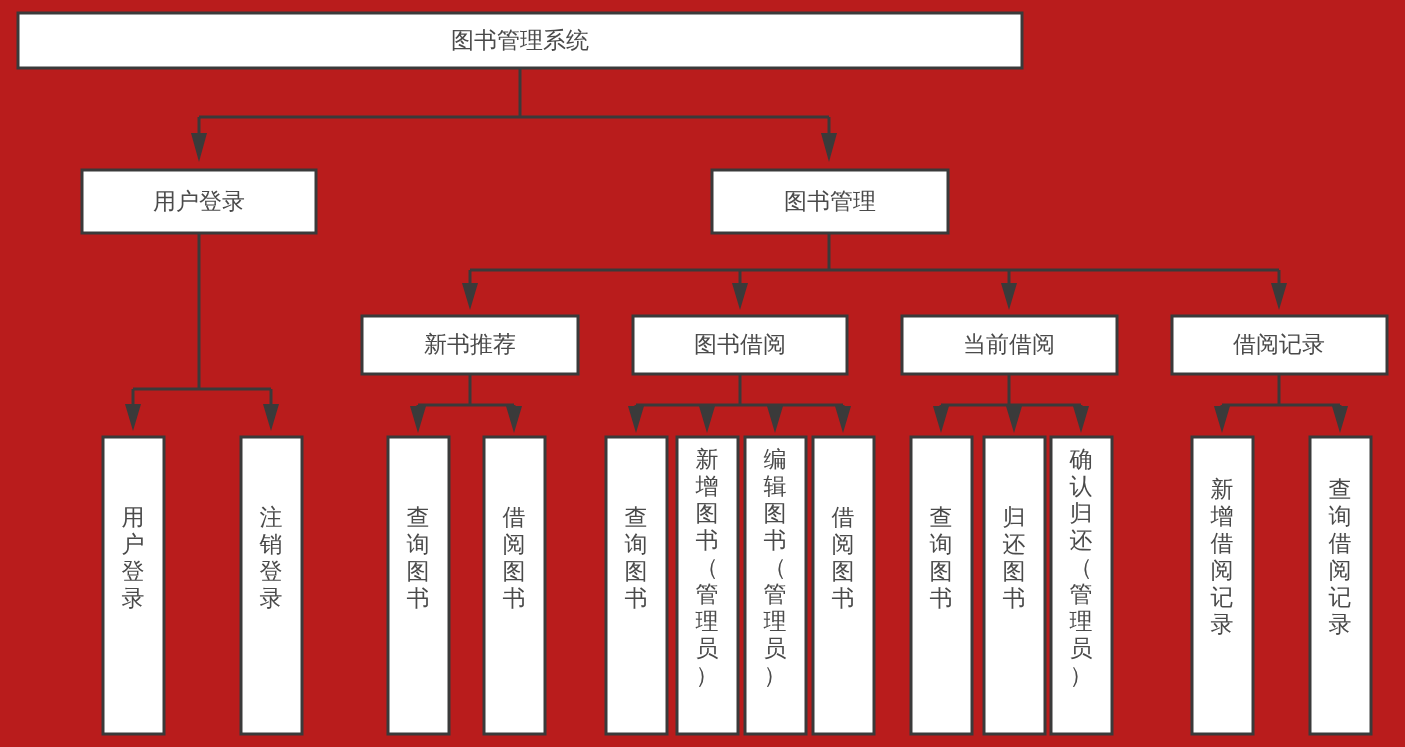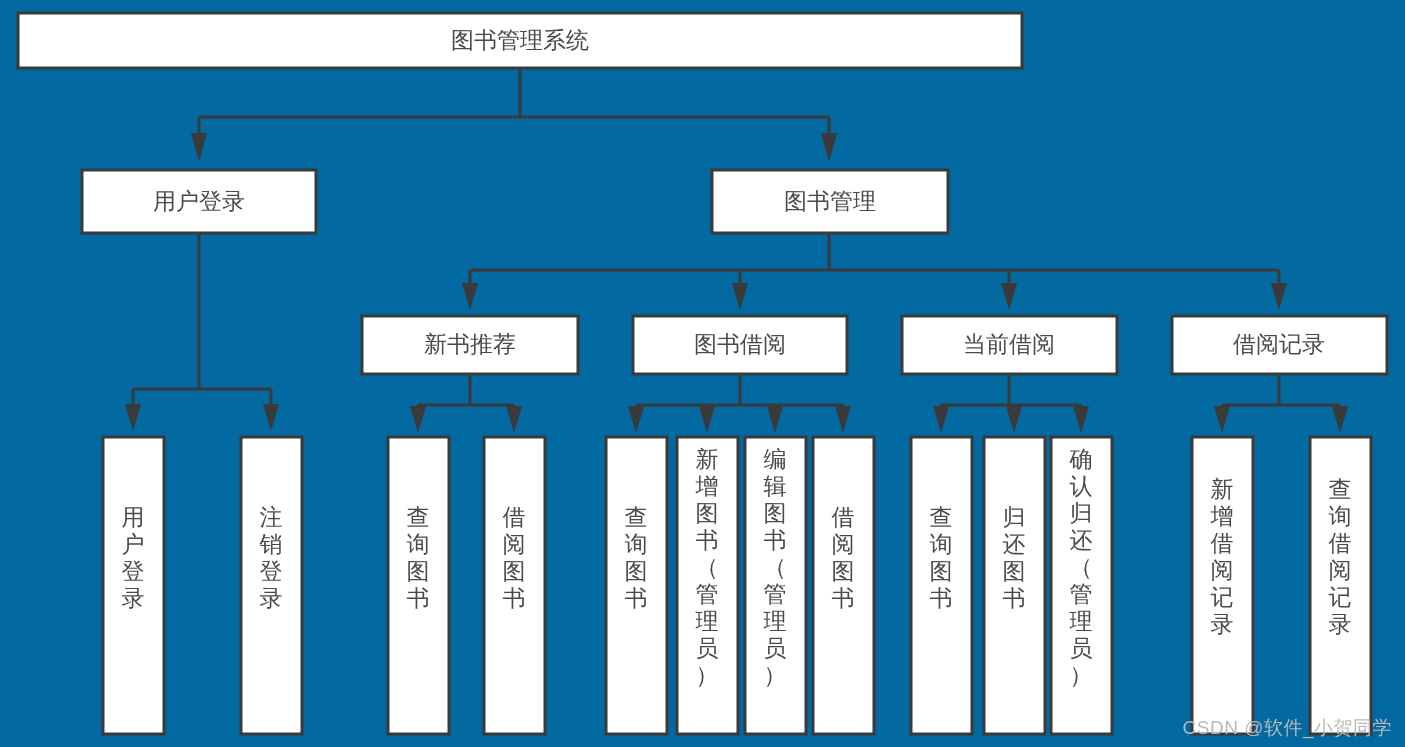--- a/index.html
+++ b/index.html
@@ -7,21 +7,21 @@
     padding: 0;
     background: #ffffff;
   }
   body {
     font-family: "Liberation Sans", "DejaVu Sans", sans-serif;
   }
   #diagram-root {
     position: relative;
     width: 1405px;
     height: 747px;
-    background: #0369a1;
+    background: #b91c1c;
     overflow: hidden;
   }
   svg.flow {
     position: absolute;
     left: 0;
     top: 0;
     width: 1405px;
     height: 747px;
   }
   .node-box {
@@ -213,14 +213,13 @@
     <g>
       <rect class="node-box" x="1192" y="437" width="61" height="297"></rect>
       <text class="node-label-vertical" x="1222" y="497"><tspan x="1222" y="497">新</tspan><tspan x="1222" y="524">增</tspan><tspan x="1222" y="551">借</tspan><tspan x="1222" y="578">阅</tspan><tspan x="1222" y="605">记</tspan><tspan x="1222" y="632">录</tspan></text>
     </g>
     <g>
       <rect class="node-box" x="1310" y="437" width="61" height="297"></rect>
       <text class="node-label-vertical" x="1340" y="497"><tspan x="1340" y="497">查</tspan><tspan x="1340" y="524">询</tspan><tspan x="1340" y="551">借</tspan><tspan x="1340" y="578">阅</tspan><tspan x="1340" y="605">记</tspan><tspan x="1340" y="632">录</tspan></text>
     </g>
   </svg>
 
-  <div class="watermark">CSDN @软件_小贺同学</div>
 </div>
 
 </body></html>

